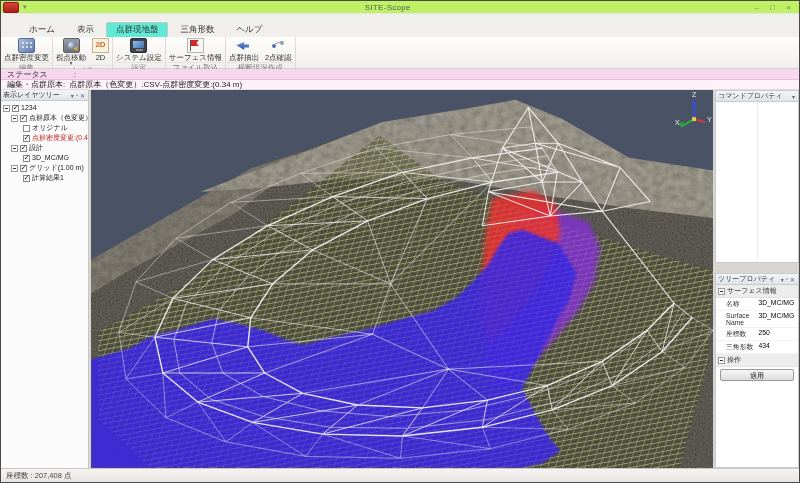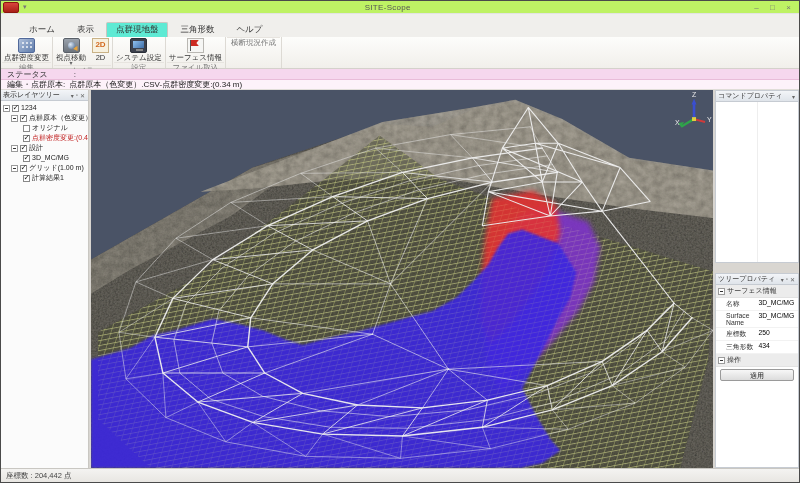--- a/index.html
+++ b/index.html
@@ -136,20 +136,30 @@
     <div class="rgroup">
       <div class="rbtns">
         <div class="rbtn">
           <span class="ic ic-route"></span>
           <span>サーフェス情報</span>
         </div>
       </div>
       <div class="rgl">ファイル取込</div>
     </div>
     <div class="rgroup">
+      <div class="rbtns">
+        <div class="rbtn">
+          <span class="ic ic-extract"></span>
+          <span>点群抽出</span>
+        </div>
+        <div class="rbtn">
+          <span class="ic ic-2pt"></span>
+          <span>2点確認</span>
+        </div>
+      </div>
       <div class="rgl">横断現況作成</div>
     </div>
   </div>
 
   <div class="srow1">
     <span>ステータス</span>
     <span>:</span>
   </div>
   <div class="srow2">
     <span>編集・点群原本:</span>
@@ -347,16 +357,16 @@
           </div>
           <div class="applyrow">
             <div class="applybtn">適用</div>
           </div>
         </div>
       </div>
     </div>
   </div>
 
   <div class="bottombar">
-    <span>座標数 : 204,442 点</span>
+    <span>座標数 : 207,408 点</span>
   </div>
 
 </div>
 
 </body></html>

